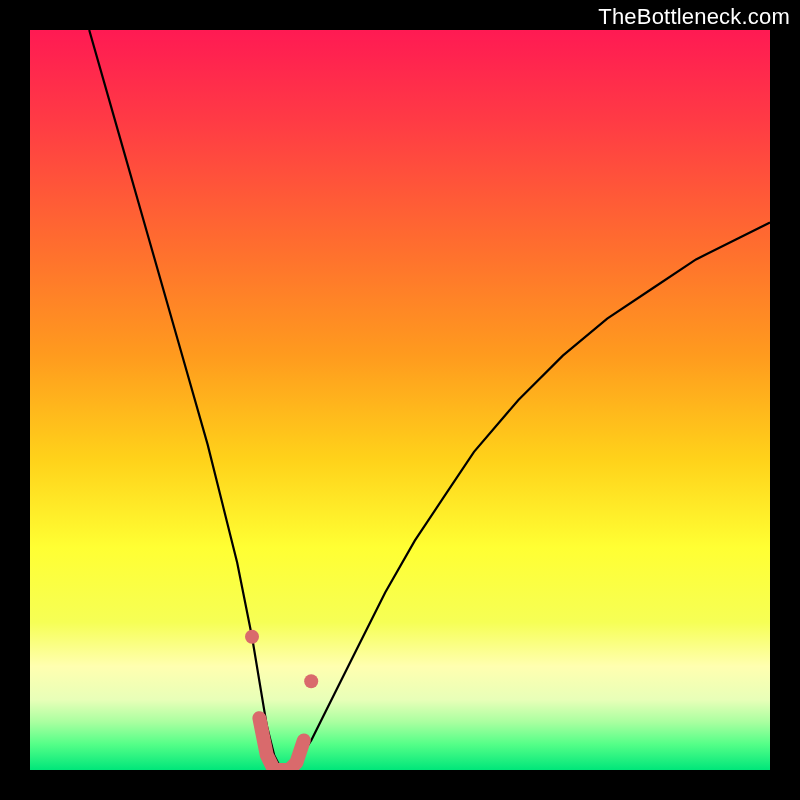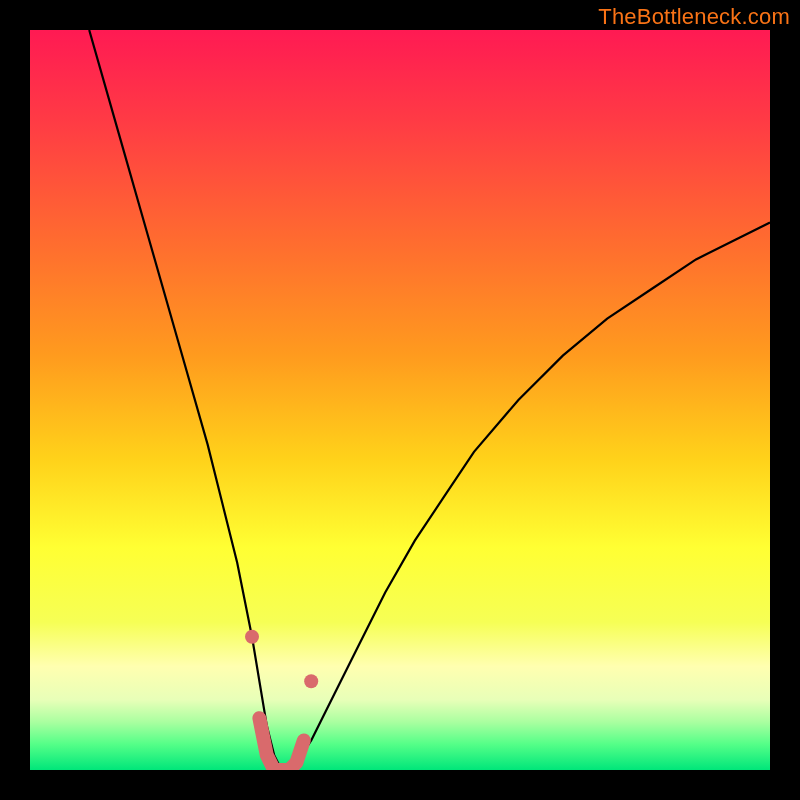--- a/index.html
+++ b/index.html
@@ -16,21 +16,21 @@
     left: 0;
     top: 0;
     width: 800px;
     height: 800px;
     background: #000;
   }
   .watermark {
     position: absolute;
     top: 4px;
     right: 10px;
-    color: #f97316;
+    color: #ffffff;
     font-size: 22px;
     font-weight: 500;
     letter-spacing: 0.2px;
     user-select: none;
   }
   .plot {
     position: absolute;
     left: 30px;
     top: 30px;
     width: 740px;

